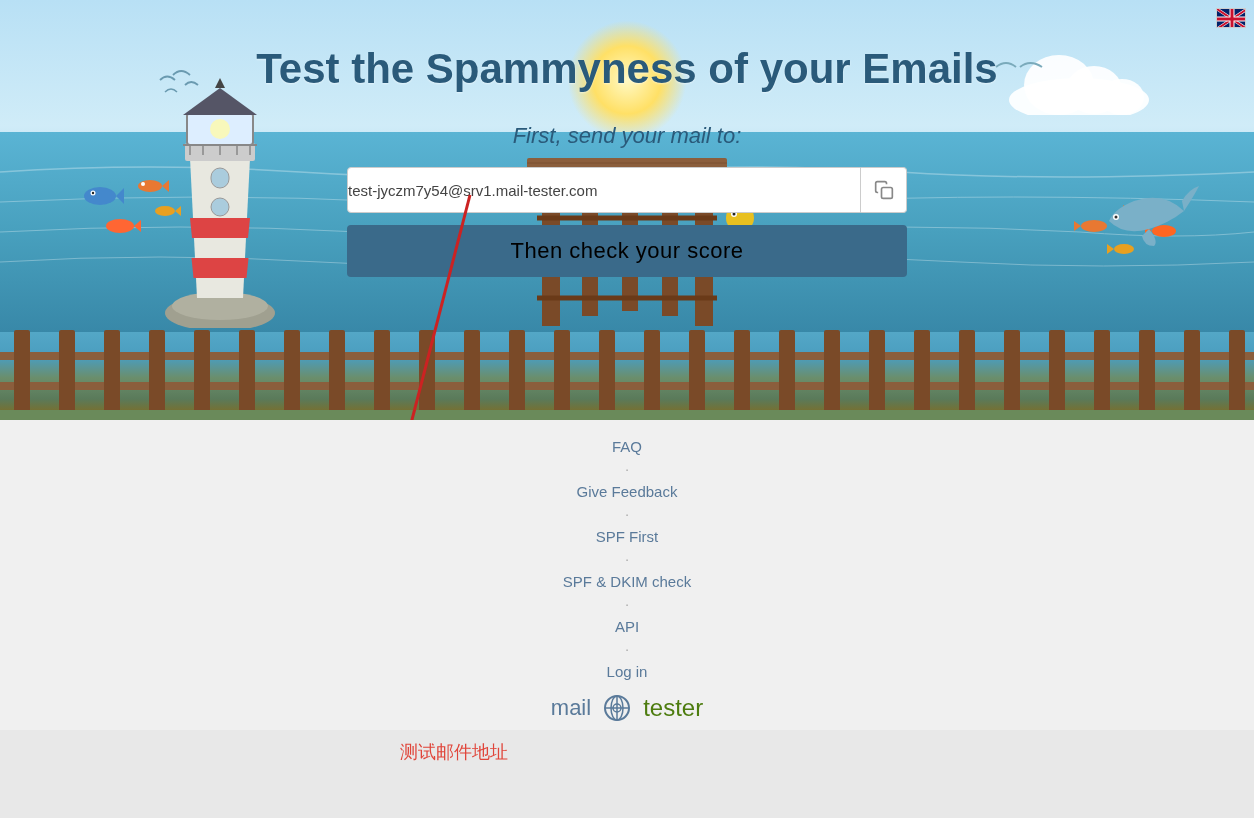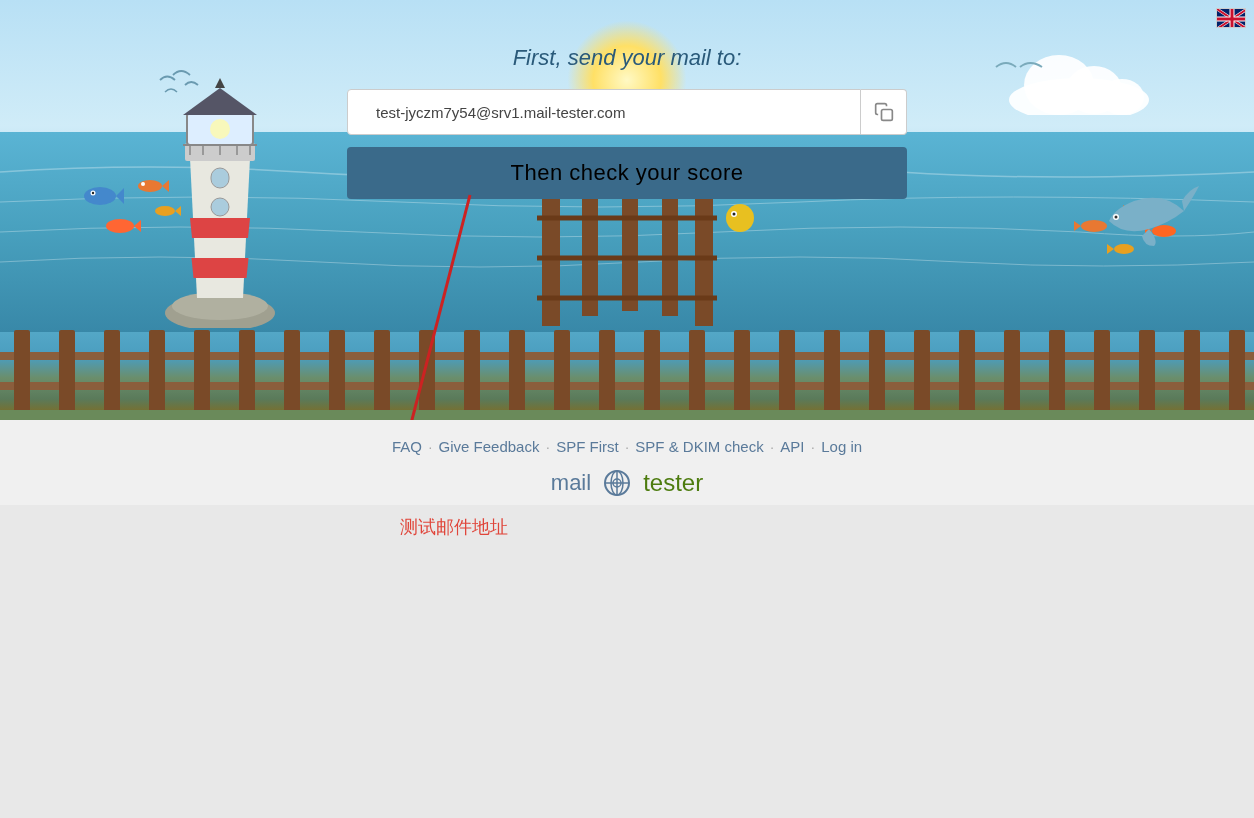--- a/index.html
+++ b/index.html
@@ -66,21 +66,21 @@
       align-items: center;
       width: 560px;
       margin-bottom: 12px;
     }
 
     .email-input {
       flex: 1;
       height: 46px;
       border: 1px solid #ccc;
       border-radius: 4px 0 0 4px;
-      padding: 0 28px;
+      padding: 0 0;
       font-size: 15px;
       color: #444;
       background: white;
       outline: none;
     }
 
     .copy-btn {
       width: 46px;
       height: 46px;
       background: white;
@@ -115,20 +115,21 @@
       display: flex;
       flex-direction: column;
       align-items: center;
     }
 
     .nav-links {
       display: flex;
       gap: 6px;
       align-items: center;
       margin-bottom: 14px;
+      flex-direction: column;
     }
 
     .nav-link {
       color: #5a7a9a;
       text-decoration: none;
       font-size: 15px;
       cursor: pointer;
     }
 
     .nav-sep {
@@ -329,20 +330,21 @@
           <polygon points="14,0 22,-8 30,0" fill="#6a3a18"></polygon>
         </pattern>
       </defs>
       <rect x="0" y="0" width="1254" height="90" fill="url(#fence-post)"></rect>
 
       <rect x="0" y="80" width="1254" height="10" fill="#6a8a5a"></rect>
     </svg>
   </div>
 
   <div class="hero-content">
+    <h1 class="hero-title">Test the Spammyness of your Emails</h1>
     <p class="hero-subtitle">First, send your mail to:</p>
 
     <div class="email-row">
       <input type="text" class="email-input" readonly="" value="test-jyczm7y54@srv1.mail-tester.com" style="">
       <button class="copy-btn" title="Copy">
         <svg width="20" height="20" viewBox="0 0 24 24" fill="none" stroke="#888" stroke-width="2">
           <rect x="9" y="9" width="13" height="13" rx="2" ry="2"></rect>
           <path d="M5 15H4a2 2 0 0 1-2-2V4a2 2 0 0 1 2-2h9a2 2 0 0 1 2 2v1"></path>
         </svg>
       </button>

